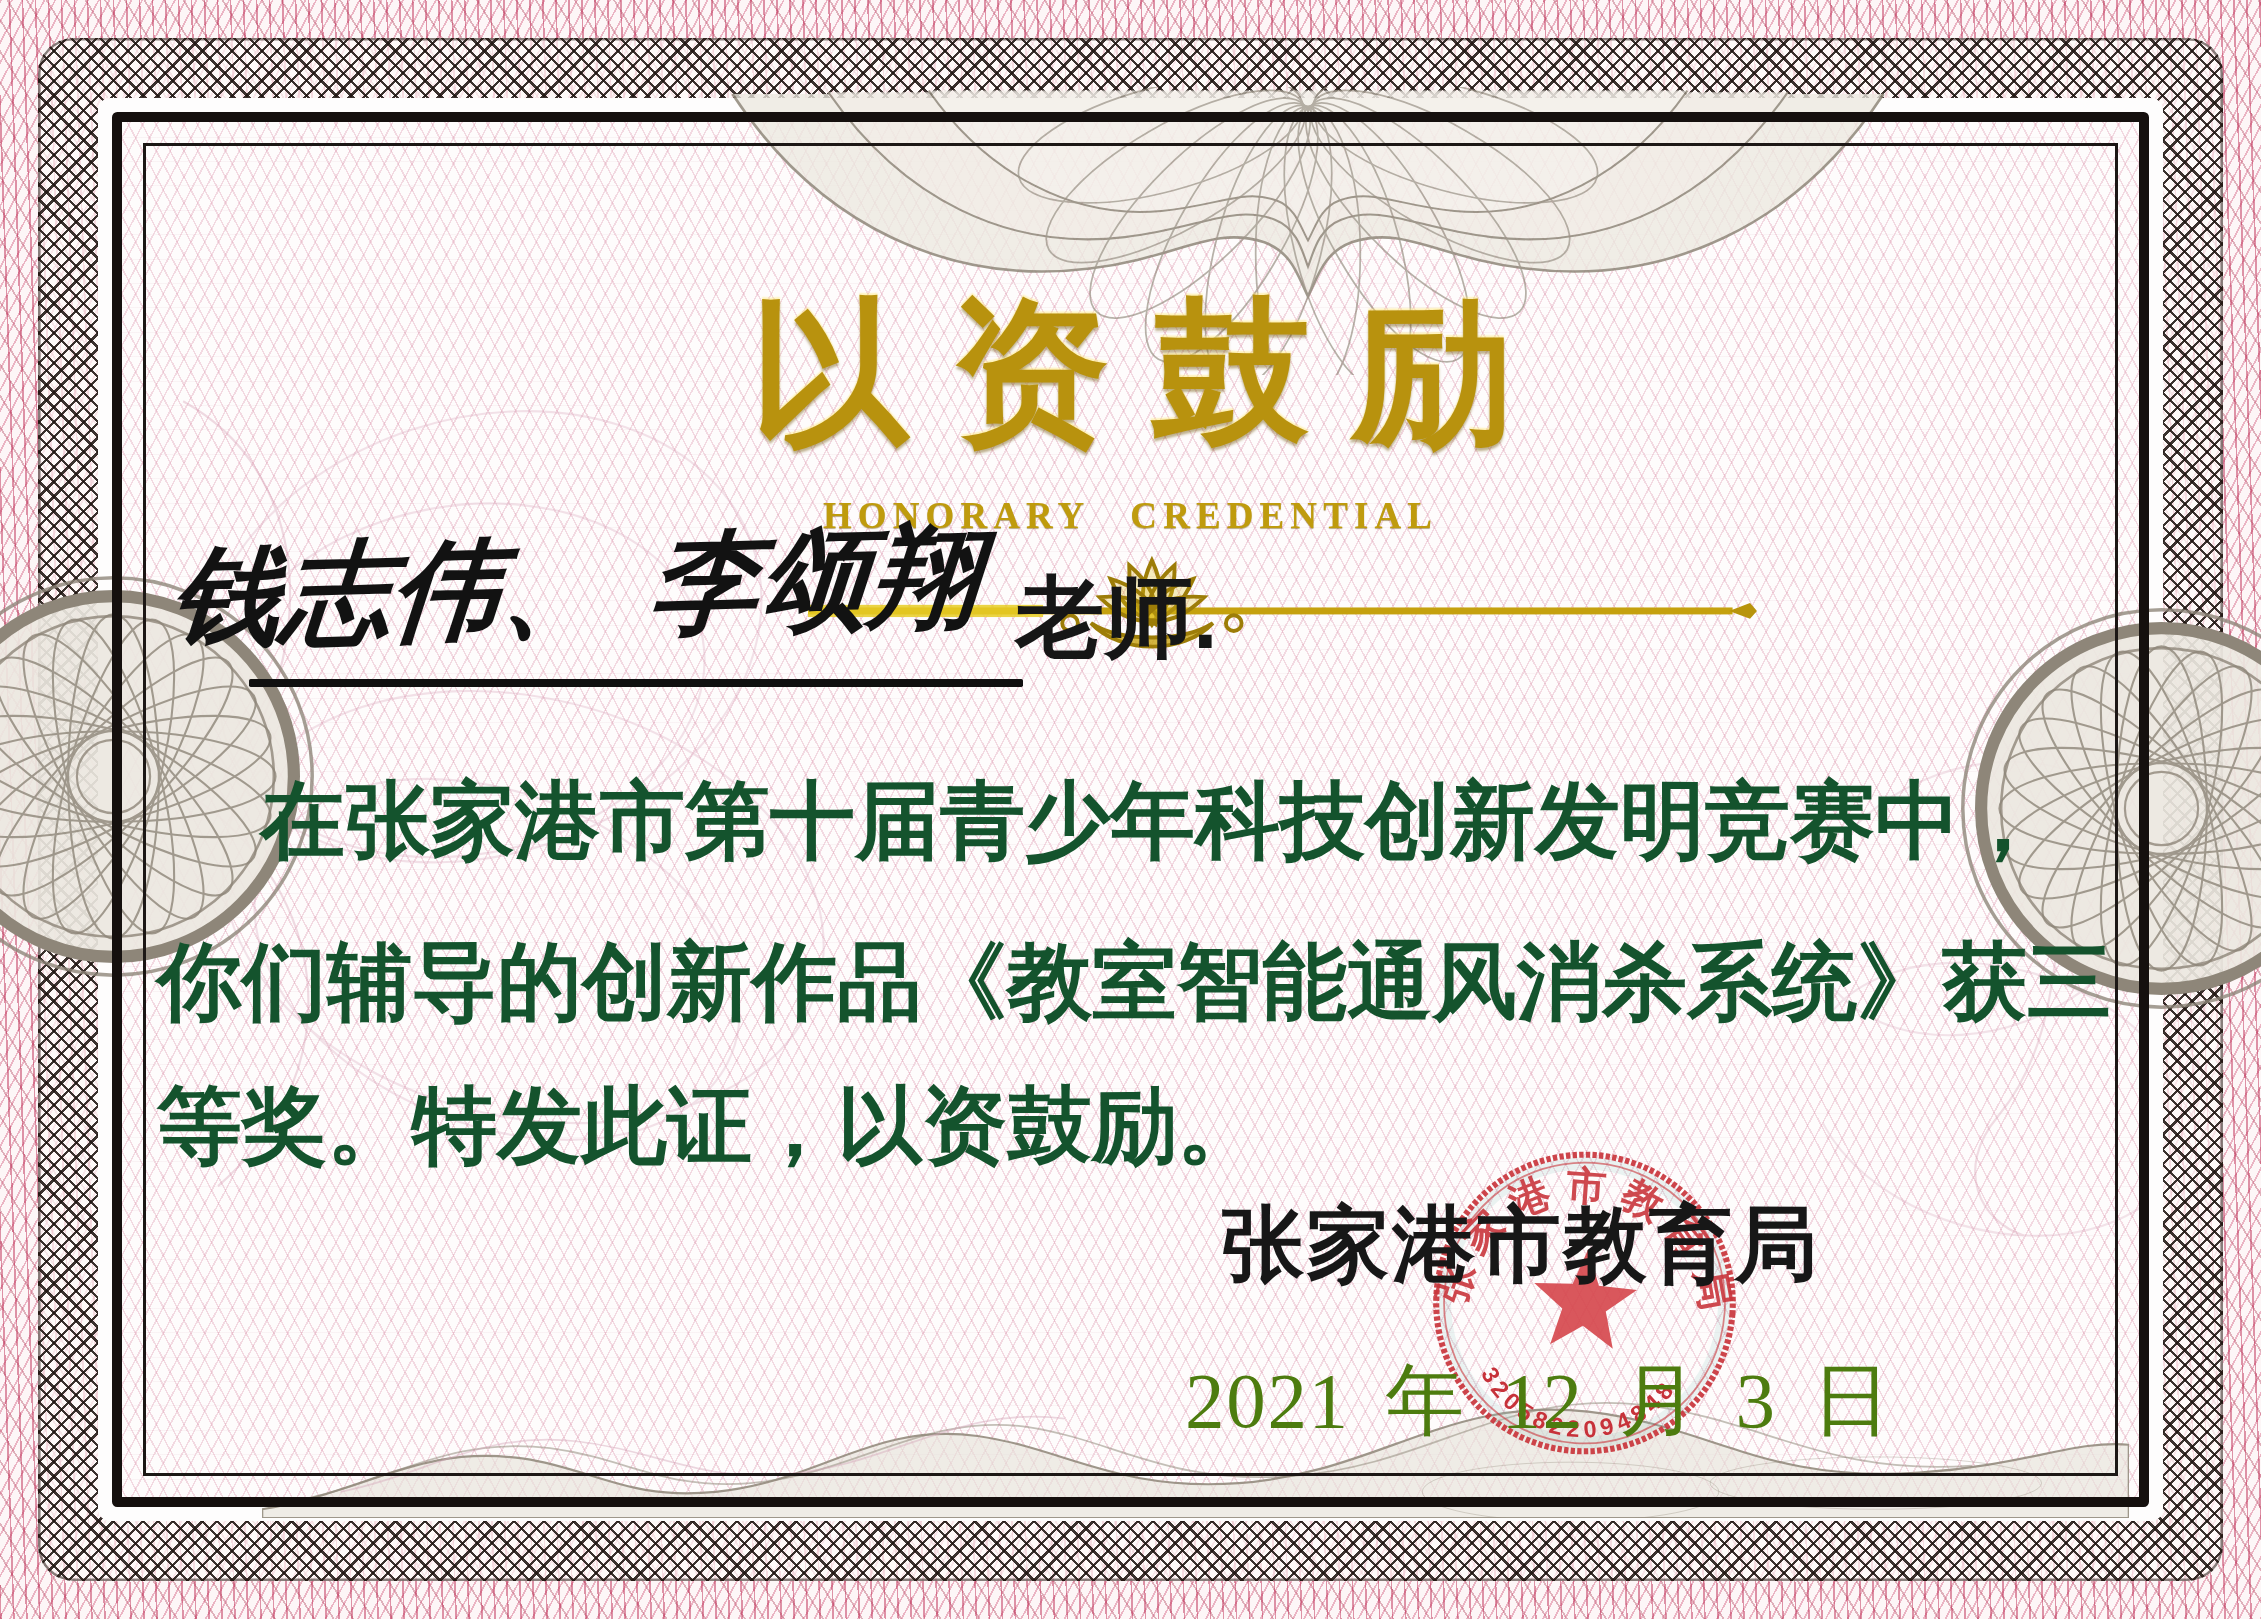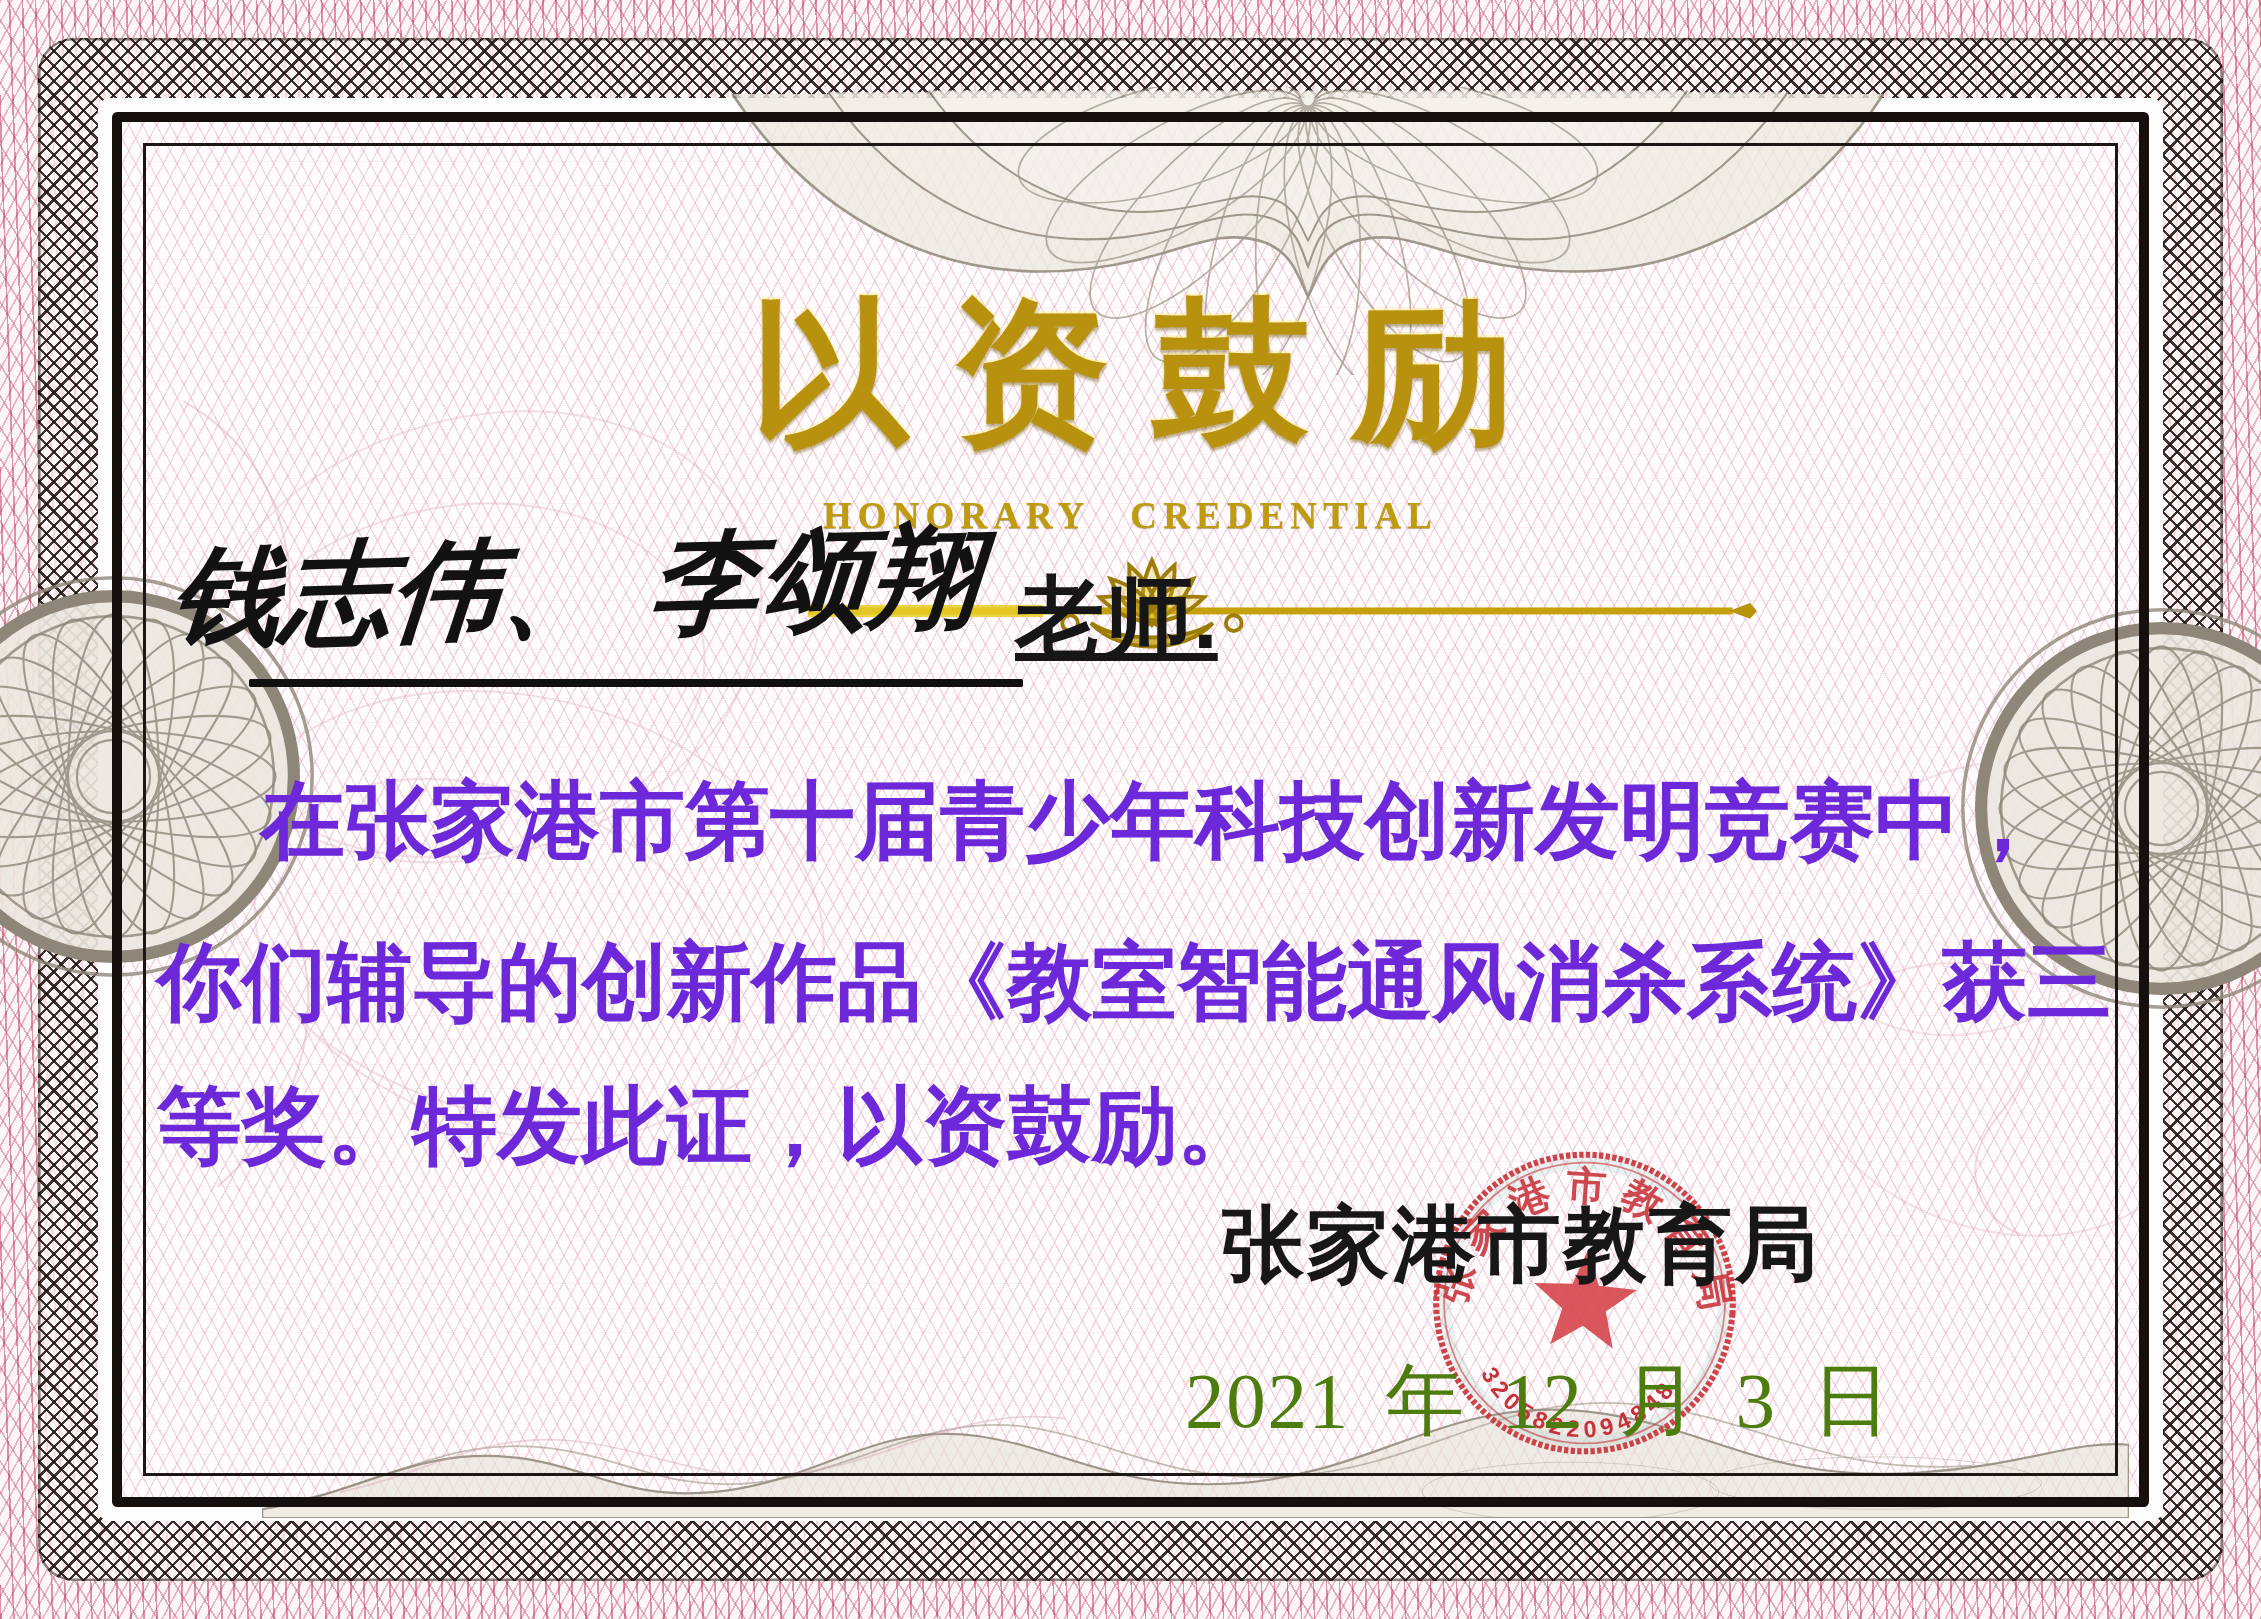--- a/index.html
+++ b/index.html
@@ -60,28 +60,28 @@
     text-shadow:0 0.9px 0.9px rgba(120,90,8,.5);
   }
   .names{
     left:167px;top:537px;
     font-family:"DejaVu Serif",serif;font-style:italic;font-weight:700;
     font-size:110px;line-height:1.1;color:#121212;white-space:nowrap;
     transform:rotate(-1.6deg) skewX(-6deg);transform-origin:left bottom;
   }
   .honorific{
     left:1015px;top:569px;
-    font-size:89px;font-weight:600;color:#161616;line-height:1.1;white-space:nowrap;text-decoration:underline;
+    font-size:89px;font-weight:600;color:#161616;line-height:1.1;white-space:nowrap;
   }
   .name-underline{
     left:249px;top:679px;width:774px;height:7.9px;background:#101010;border-radius:1.7px;
   }
   .bodyline{
     left:157px;width:1972px;
-    font-size:85px;font-weight:900;color:#6d28d9;line-height:1;white-space:nowrap;
+    font-size:85px;font-weight:900;color:#14532d;line-height:1;white-space:nowrap;
     font-family:"Liberation Sans",sans-serif;
   }
   .bl1{top:778px;padding-left:103px;}
   .bl2{top:939px;}
   .bl3{top:1047px;margin-top:36px;}
   .issuer{
     left:1221px;top:1204px;
     font-family:"Liberation Serif",serif;font-weight:600;
     font-size:83px;letter-spacing:2.6px;color:#171717;line-height:1;white-space:nowrap;
   }

